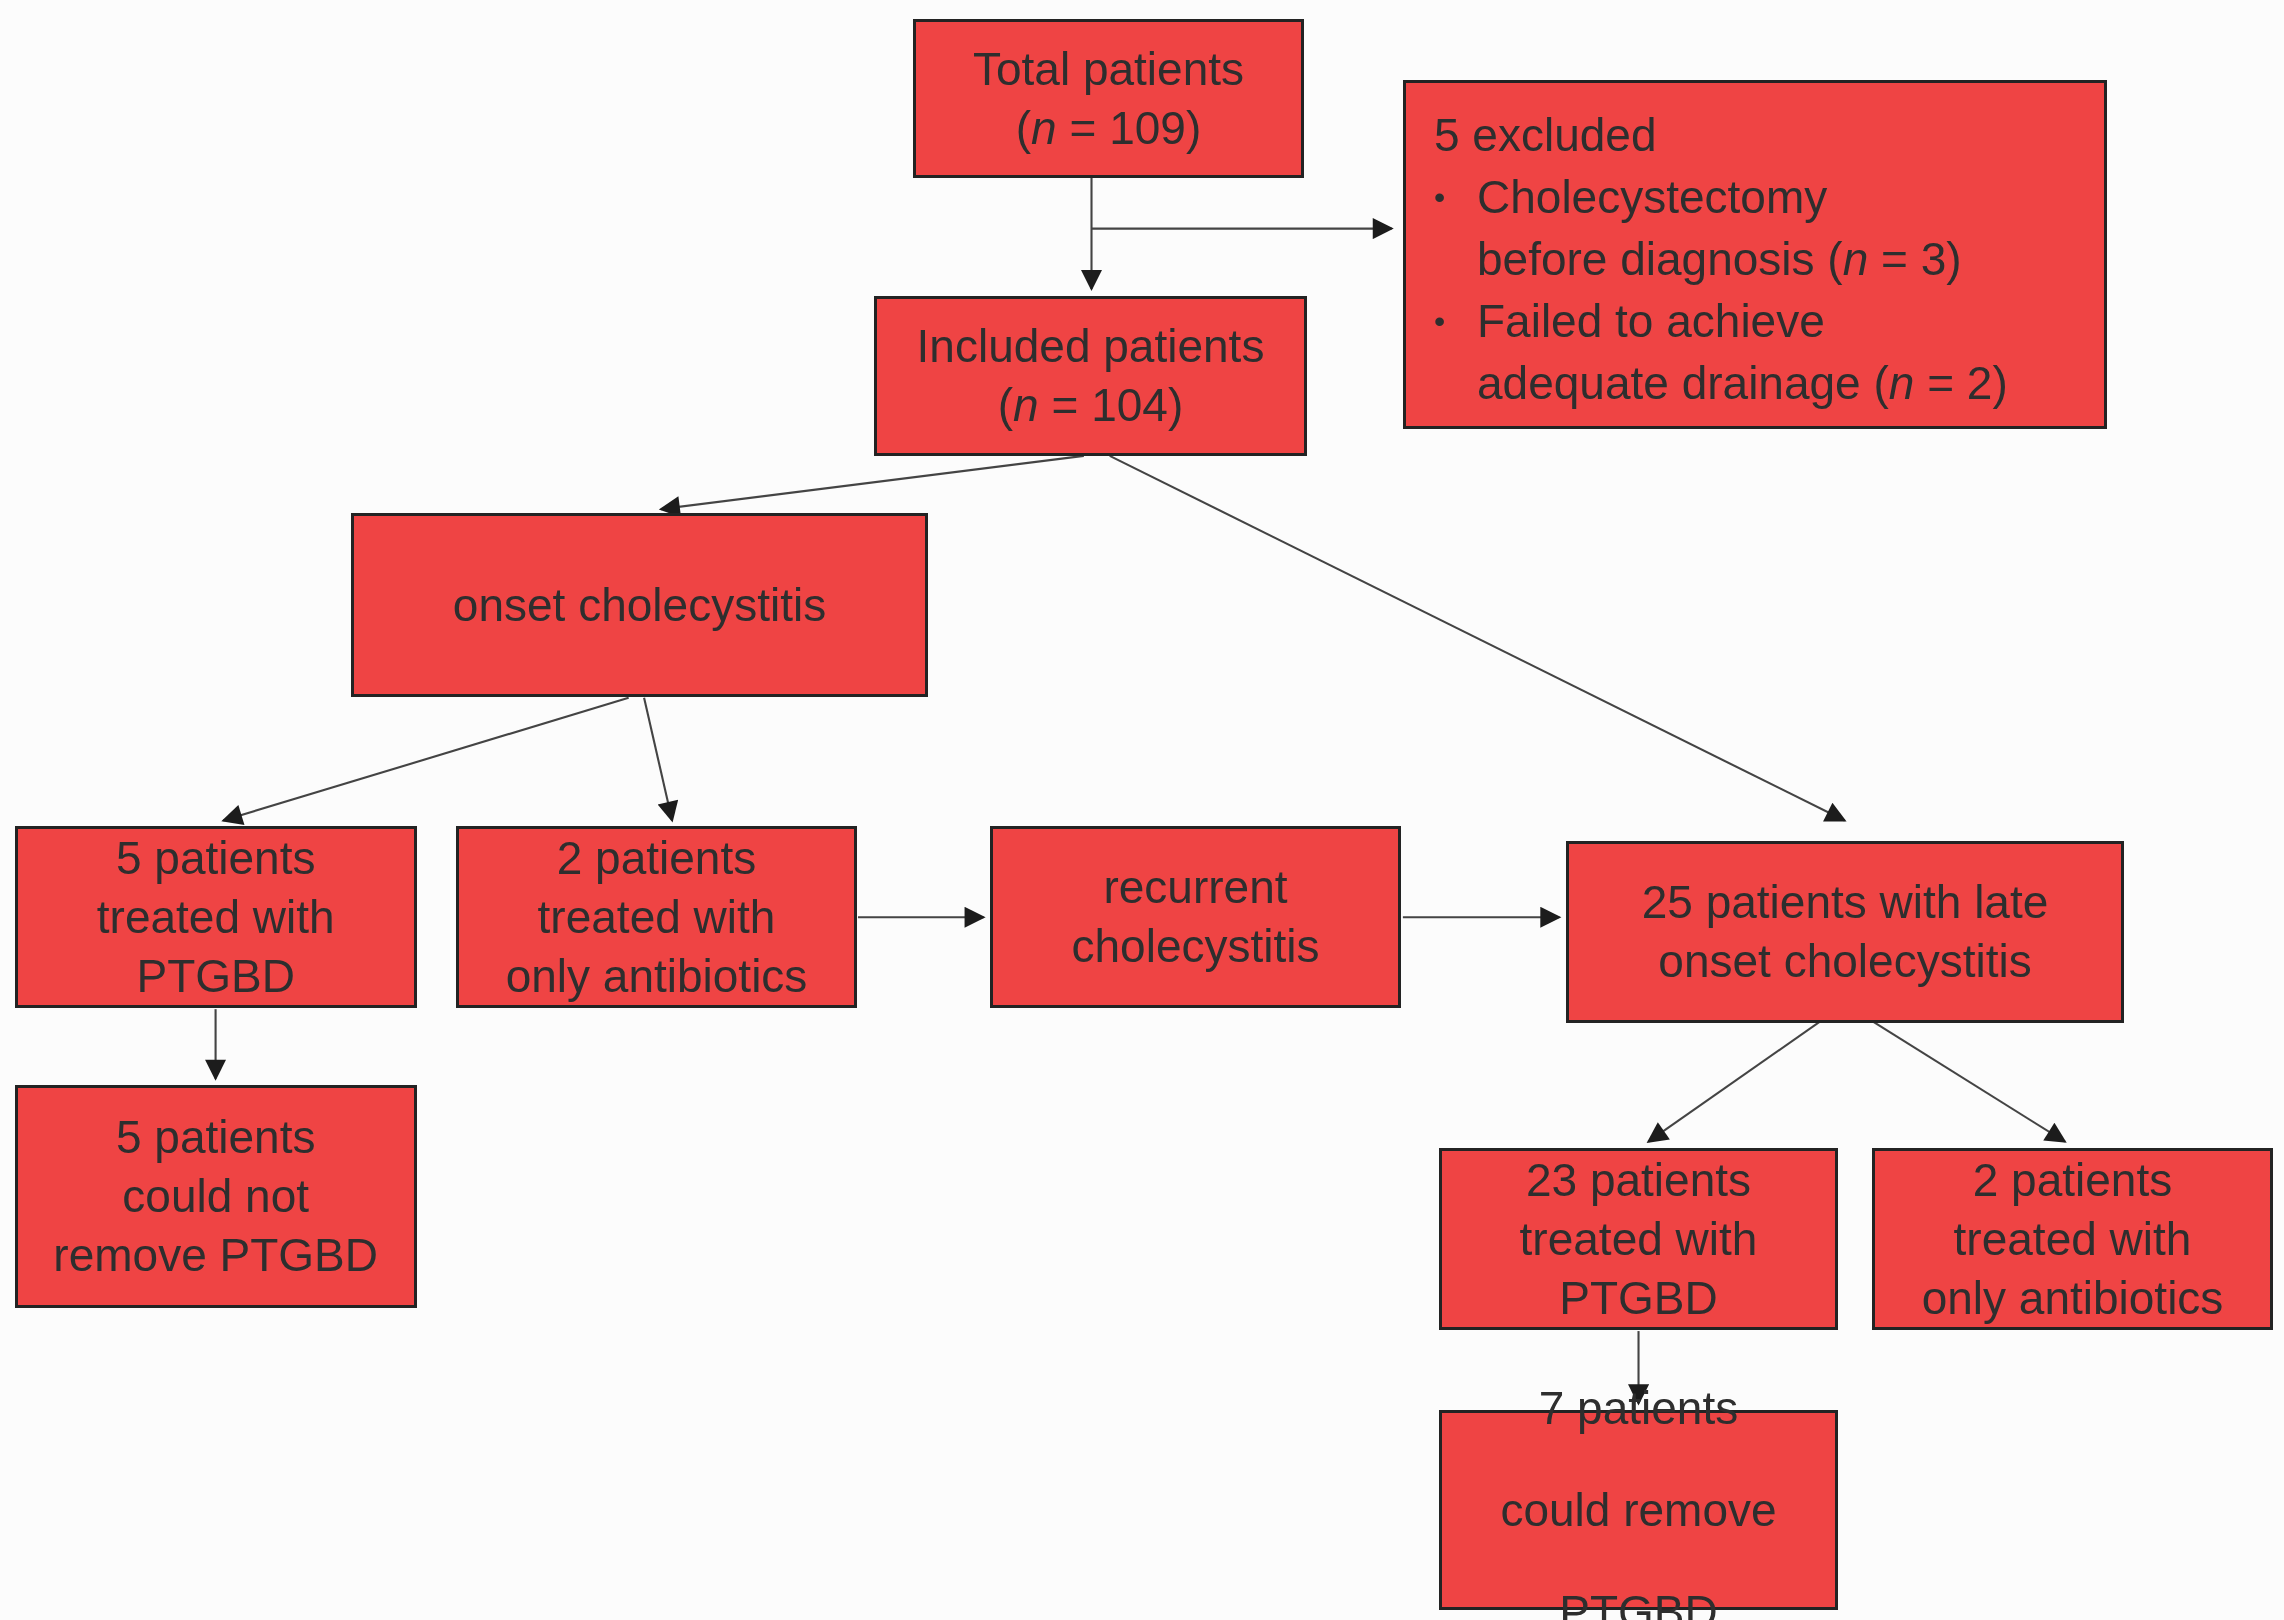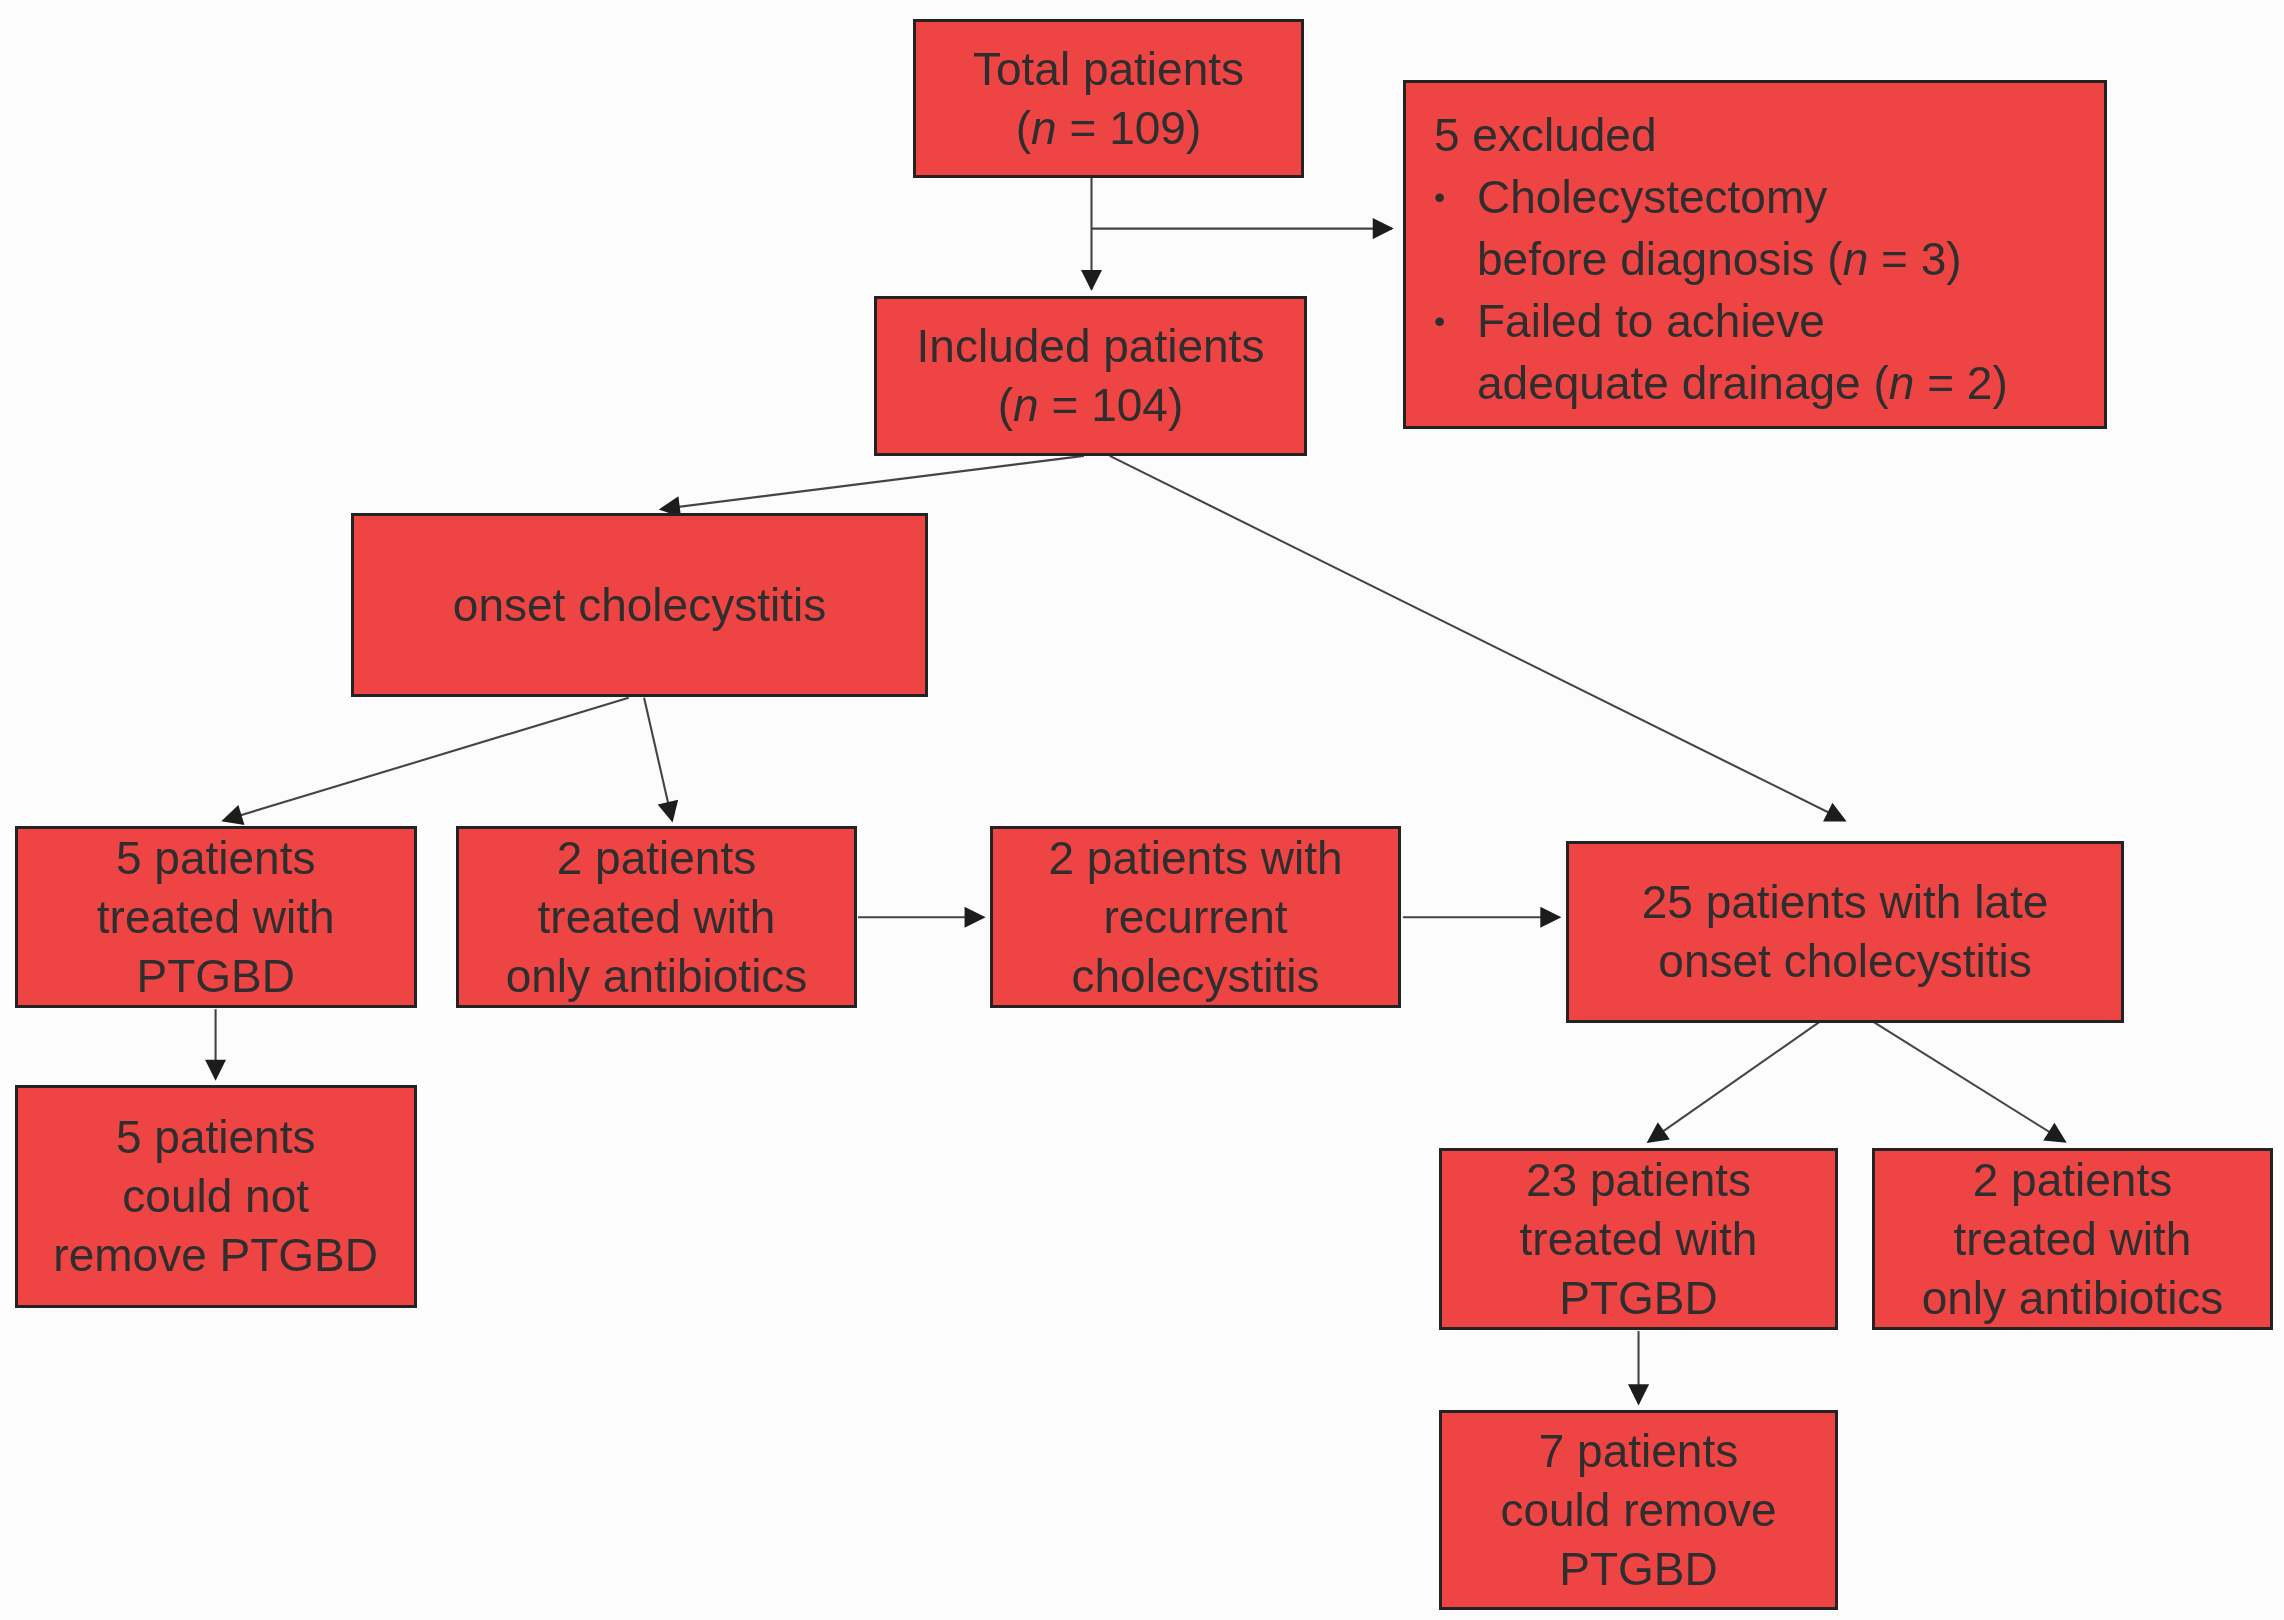--- a/index.html
+++ b/index.html
@@ -134,21 +134,20 @@
     <span class="bline">PTGBD</span>
   </div>
 
   <div class="box" style="left:456px; top:826px; width:401px; height:182px;">
     <span class="bline">2 patients</span>
     <span class="bline">treated with</span>
     <span class="bline">only antibiotics</span>
   </div>
 
   <div class="box" style="left:990px; top:826px; width:411px; height:182px;">
-    <span class="bline">2 patients with</span>
     <span class="bline">recurrent</span>
     <span class="bline">cholecystitis</span>
   </div>
 
   <div class="box" style="left:1566px; top:826px; width:558px; height:182px;margin-top:15px;">
     <span class="bline">25 patients with late</span>
     <span class="bline">onset cholecystitis</span>
   </div>
 
   <div class="box" style="left:14.7px; top:1085px; width:402px; height:223px;">
@@ -162,20 +161,20 @@
     <span class="bline">treated with</span>
     <span class="bline">PTGBD</span>
   </div>
 
   <div class="box" style="left:1872px; top:1148px; width:401px; height:182px;">
     <span class="bline">2 patients</span>
     <span class="bline">treated with</span>
     <span class="bline">only antibiotics</span>
   </div>
 
-  <div class="box" style="left:1439px; top:1410px; width:399px; height:200px;">
+  <div class="box" style="left:1439px; top:1410px; width:399px; height:200px;gap:43px;">
     <span class="bline">7 patients</span>
     <span class="bline">could remove</span>
     <span class="bline">PTGBD</span>
   </div>
 
 </div>
 
 
 </body></html>

